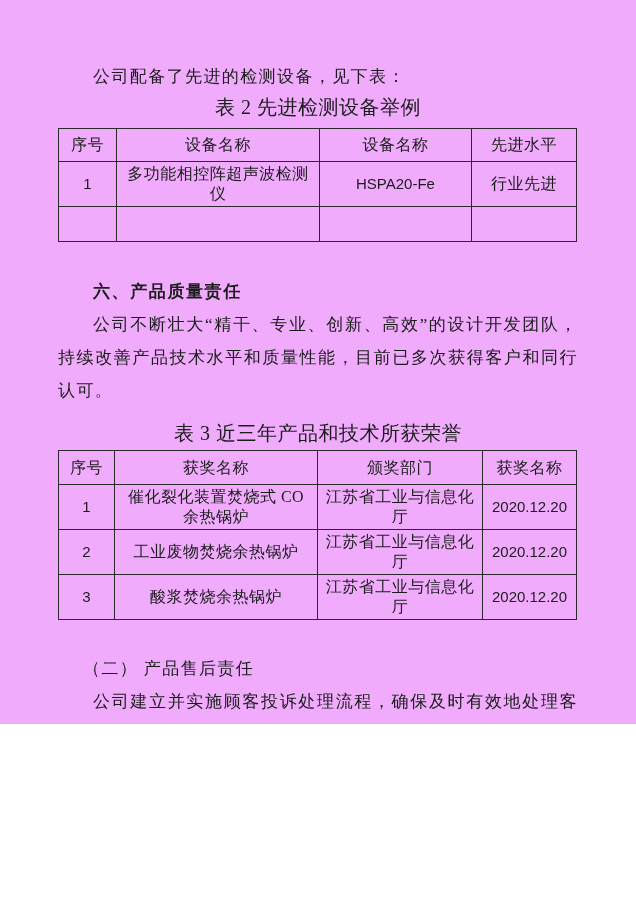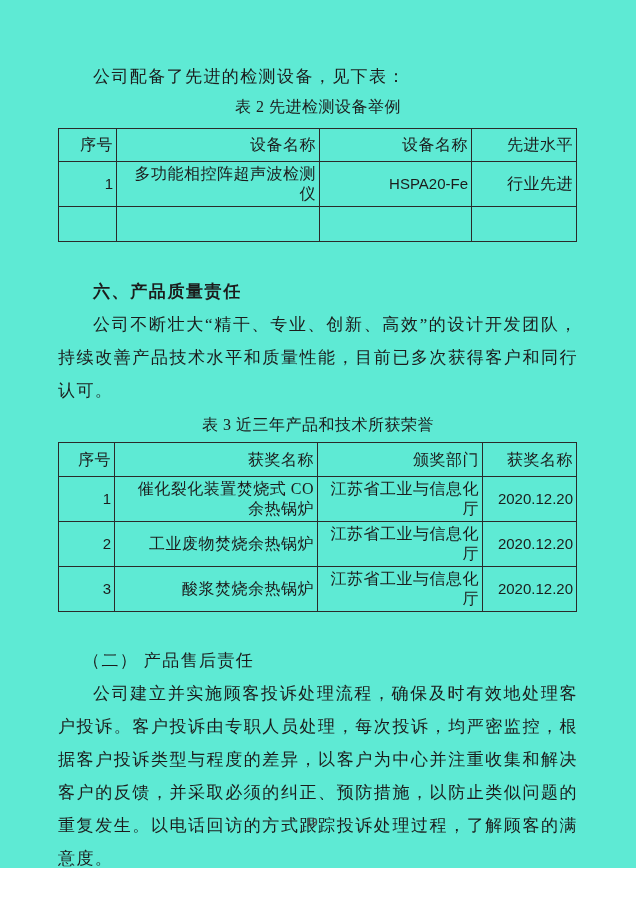--- a/index.html
+++ b/index.html
@@ -1,22 +1,22 @@
 <!DOCTYPE html>
 <html><head>
 <meta charset="utf-8">
 <style>
   * { margin: 0; padding: 0; box-sizing: border-box; }
   html, body { background: #ffffff; }
   .page {
     position: relative;
     width: 636px;
-    height: 868px;
+    height: 724px;
     margin: 0 auto;
-    background: #5eead4;
+    background: #f0abfc;
     font-family: "Liberation Serif", "DejaVu Serif", serif;
     color: #1c1c1c;
     overflow: hidden;
   }
   .content {
     position: absolute;
     left: 58px;
     right: 58px;
     top: 0;
   }
@@ -24,37 +24,37 @@
     font-size: 17px;
     line-height: 33px;
     letter-spacing: 1.4px;
     text-align: justify;
   }
   .intro-line {
     margin-top: 60px;
     text-indent: 35px;
   }
   .table-caption {
-    font-size: 16px;
+    font-size: 20px;
     line-height: 24px;
     text-align: center;
     letter-spacing: 0.5px;
   }
   .caption-2 { margin-top: 2px; }
-  .caption-3 { margin-top: 6px; }
+  .caption-3 { margin-top: 14px; }
   table {
     border-collapse: collapse;
     table-layout: fixed;
     width: 518px;
   }
   .tbl-2 { margin-top: 9px; }
   .tbl-3 { margin-top: 5px; }
   td, th {
     border: 1.5px solid #2a2a2a;
-    text-align: right;
+    text-align: center;
     vertical-align: middle;
     font-weight: normal;
     font-size: 16px;
     line-height: 20px;
     padding: 2px 3px;
     letter-spacing: 0.5px;
     overflow: hidden;
   }
   .tbl-2 th { height: 33px; }
   .tbl-2 td { height: 36px; }

